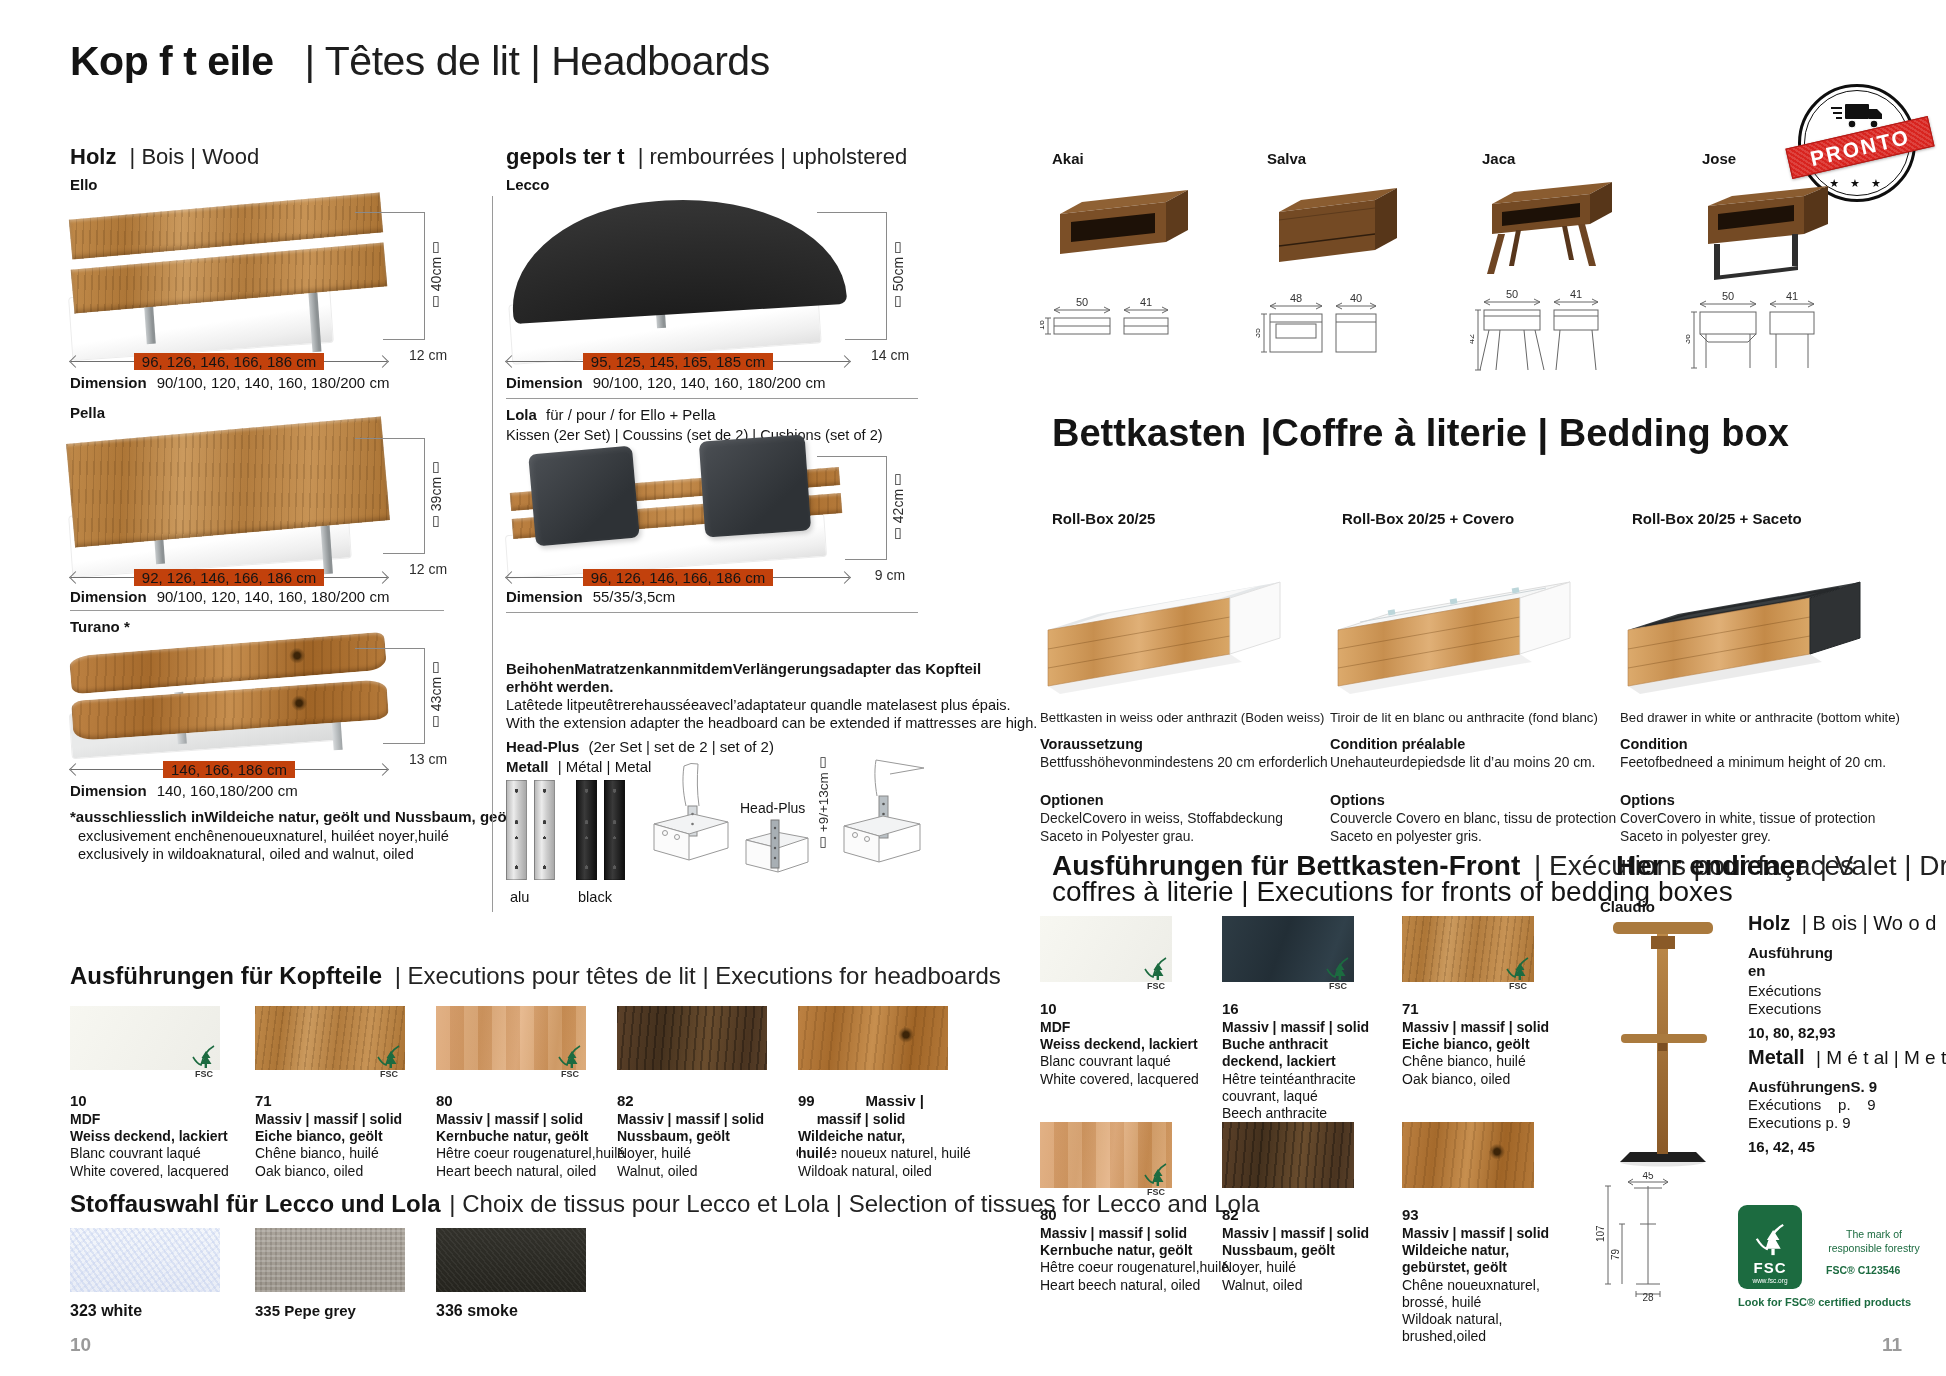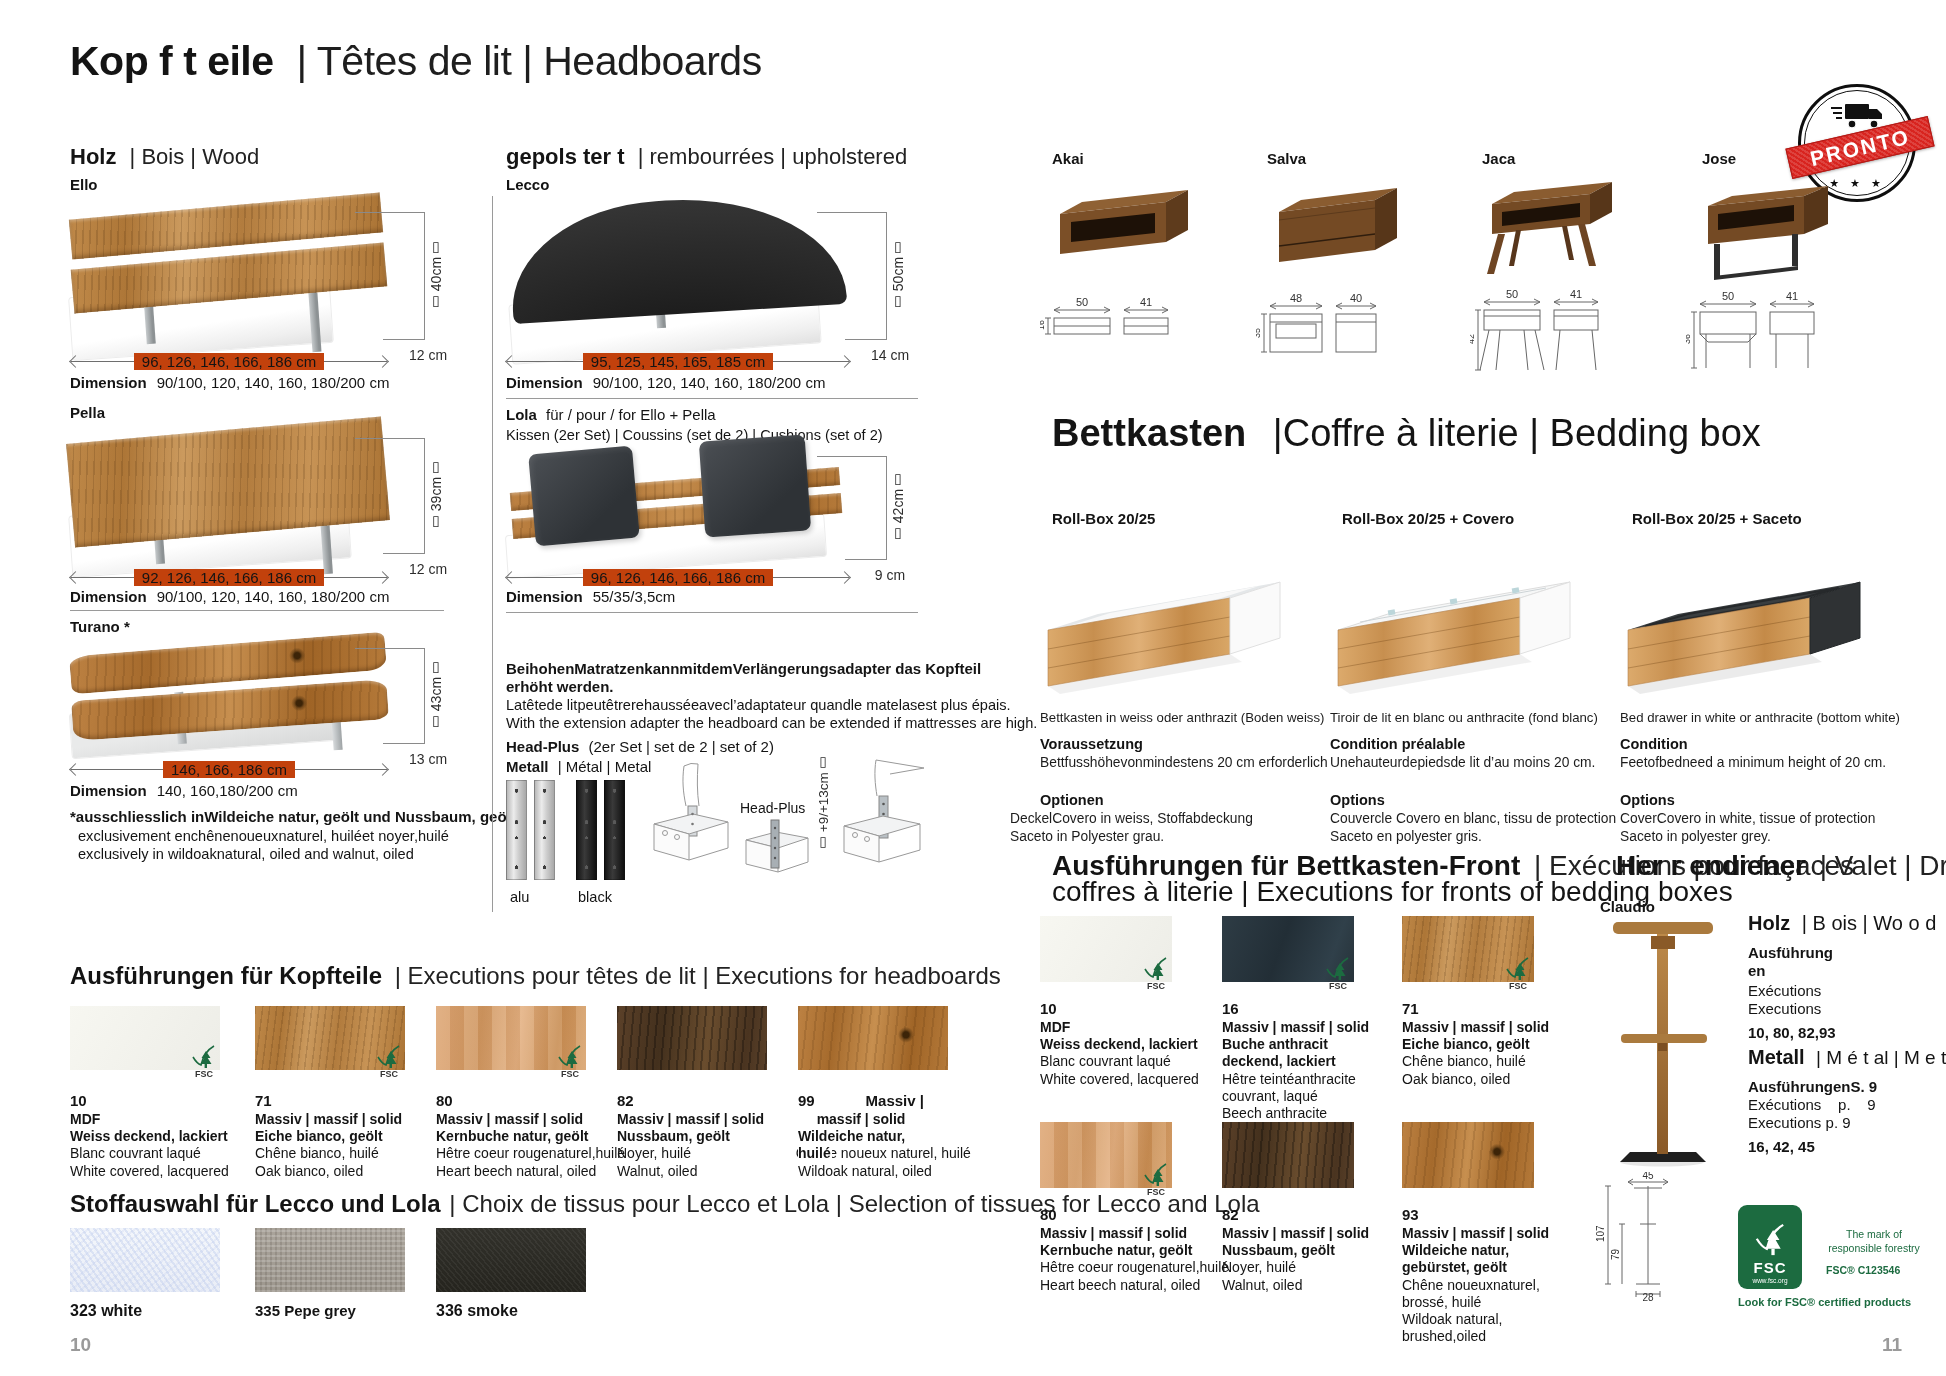--- a/index.html
+++ b/index.html
@@ -5,27 +5,27 @@
   *{margin:0;padding:0;box-sizing:border-box}
   html,body{background:#fff}
   #stage{position:relative;width:1946px;height:1376px;background:#fff;overflow:hidden;
          font-family:"Liberation Sans",sans-serif;color:#141414}
   .b{font-weight:bold}
   .nw{white-space:nowrap}
 
   
   .pgtitle{position:absolute;font-size:41px;white-space:nowrap;letter-spacing:-.5px}
   .pgtitle .bld{font-weight:bold}
-  .pgtitle .lt{font-weight:400;color:#1e1e1e;margin-left:12px}
+  .pgtitle .lt{font-weight:400;color:#1e1e1e;margin-left:20px}
   .sech{position:absolute;font-size:22px;white-space:nowrap}
   .sech .lt{font-weight:400;margin-left:7px;color:#222}
   .sech2{position:absolute;font-size:28px;white-space:nowrap}
   .sech2 .lt{font-weight:400;margin-left:6px;color:#222}
   .bigt{position:absolute;font-size:38px;white-space:nowrap}
-  .bigt .lt{font-weight:400;margin-left:16px}
+  .bigt .lt{font-weight:700;margin-left:4px}
   .adh{position:absolute;font-size:27px;white-space:nowrap}
   .adh .lt{font-weight:400;margin-left:8px;color:#222}
   .plab{position:absolute;font-size:15px;font-weight:bold;white-space:nowrap}
   .txt{position:absolute;font-size:14.6px;line-height:1.25}
   .pagenum{position:absolute;font-size:19px;font-weight:bold;color:#9a9a9a}
 
   
   .rule{position:absolute;height:1px;background:#9a9a9a}
   .vrule{position:absolute;width:1px;background:#9a9a9a}
 
@@ -623,21 +623,21 @@
     <polygon points="190,64 240,48 240,104 190,120" fill="#2f3234" stroke="#232628"></polygon>
   </svg>
 
   <div class="caption" style="left:1040px;top:710px">Bettkasten in weiss oder anthrazit (Boden weiss)</div>
   <div class="caption" style="left:1330px;top:710px">Tiroir de lit en blanc ou anthracite (fond blanc)</div>
   <div class="caption" style="left:1620px;top:710px">Bed drawer in white or anthracite (bottom white)</div>
 
   <div class="infoh" style="left:1040px;top:736px">Voraussetzung</div>
   <div class="infop" style="left:1040px;top:754px">Bettfusshöhevonmindestens 20 cm erforderlich</div>
   <div class="infoh" style="left:1040px;top:792px">Optionen</div>
-  <div class="infop" style="left:1010px;top:810px">DeckelCovero in weiss, Stoffabdeckung Saceto in Polyester grau.</div>
+  <div class="infop" style="left:1040px;top:810px">DeckelCovero in weiss, Stoffabdeckung Saceto in Polyester grau.</div>
 
   <div class="infoh" style="left:1330px;top:736px">Condition préalable</div>
   <div class="infop" style="left:1330px;top:754px">Unehauteurdepiedsde lit d’au moins 20 cm.</div>
   <div class="infoh" style="left:1330px;top:792px">Options</div>
   <div class="infop" style="left:1330px;top:810px">Couvercle Covero en blanc, tissu de protection Saceto en polyester gris.</div>
 
   <div class="infoh" style="left:1620px;top:736px">Condition</div>
   <div class="infop" style="left:1620px;top:754px">Feetofbedneed a minimum height of 20 cm.</div>
   <div class="infoh" style="left:1620px;top:792px">Options</div>
   <div class="infop" style="left:1620px;top:810px">CoverCovero in white, tissue of protection Saceto in polyester grey.</div>

